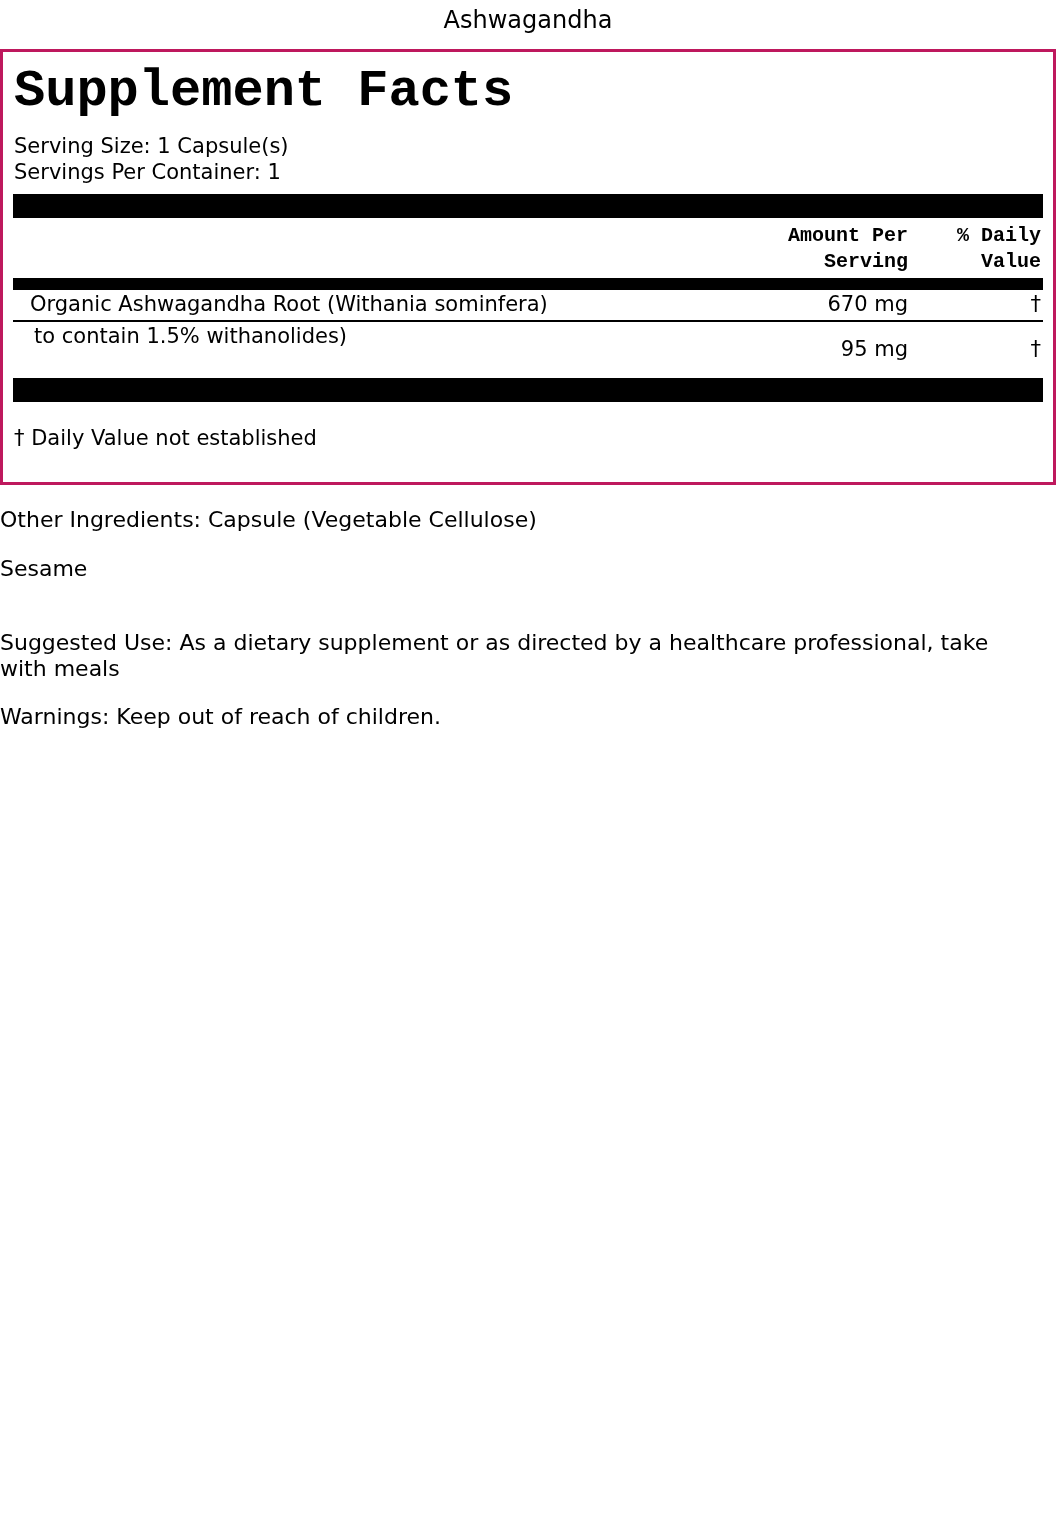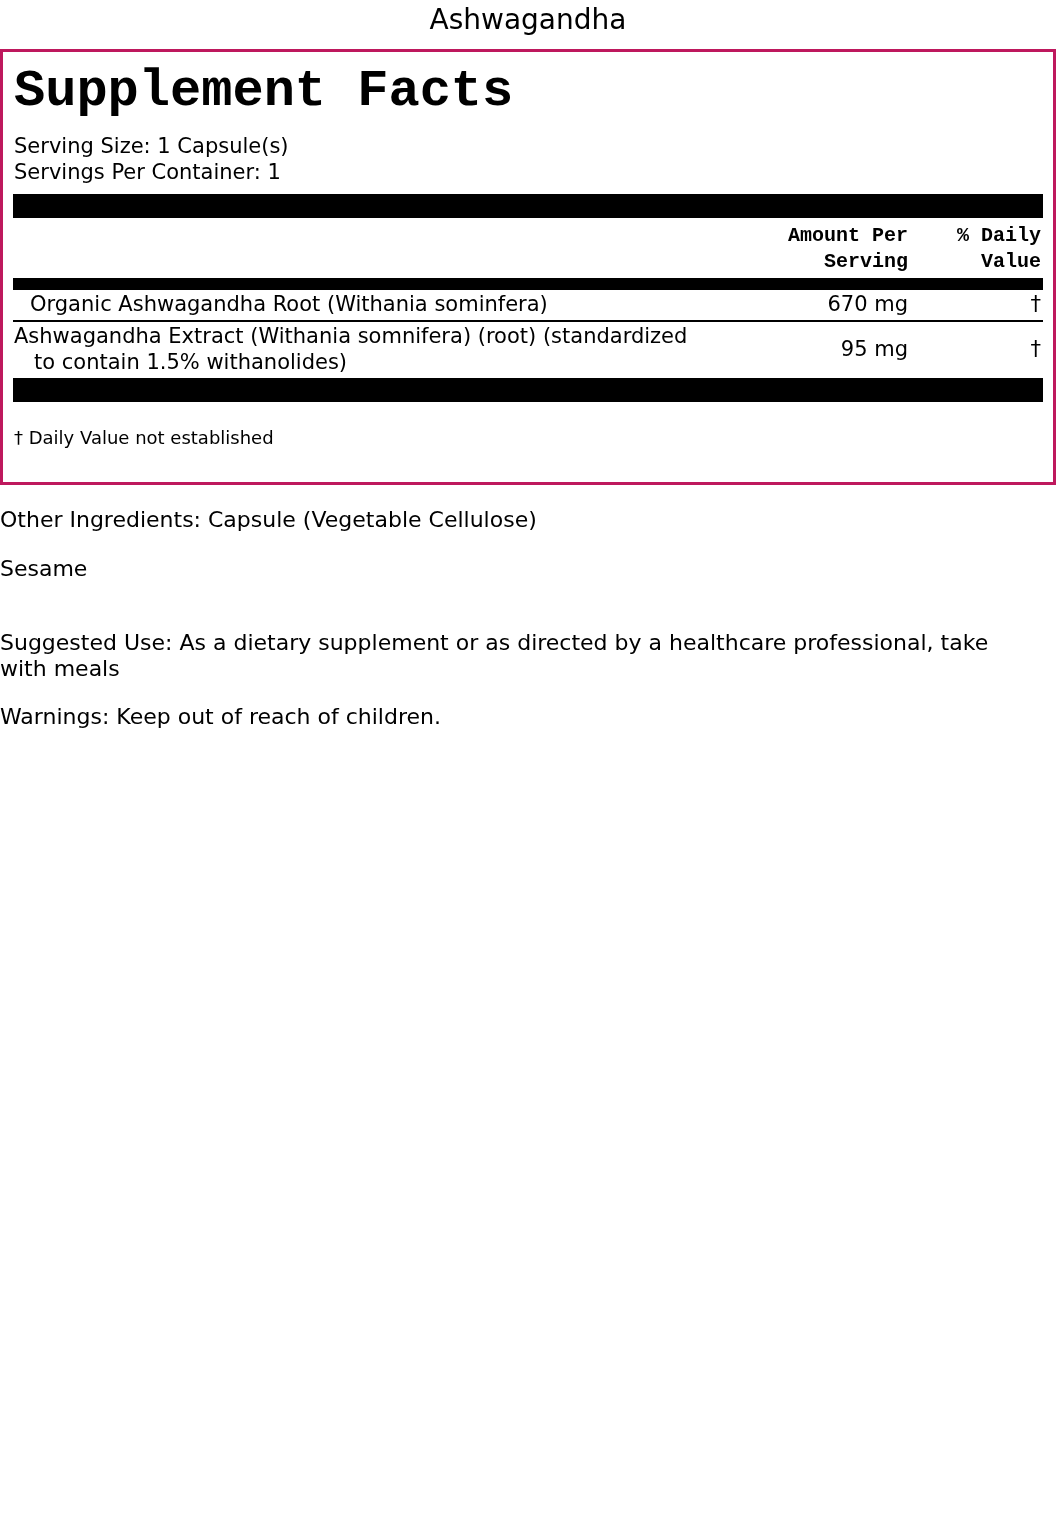--- a/index.html
+++ b/index.html
@@ -1,27 +1,27 @@
 <!DOCTYPE html>
 <html><head>
 <meta charset="utf-8">
 <style>
   html, body { margin: 0; padding: 0; background: #ffffff; }
   body { width: 1056px; height: 1536px; position: relative; color: #000; font-family: "DejaVu Sans", sans-serif; }
-  .product-title { position: absolute; top: 0; left: 0; width: 1056px; text-align: center; font-size: 28px; line-height: 40px; }
+  .product-title { position: absolute; top: 0; left: 0; width: 1056px; text-align: center; font-size: 24px; line-height: 40px; }
   .facts-box { position: absolute; left: 0; top: 49px; width: 1050px; height: 430px; border: 3px solid #be185d; }
   .facts-title { position: absolute; left: 11px; top: 10px; font-family: "Liberation Mono", monospace; font-weight: bold; font-size: 52px; line-height: 60px; letter-spacing: 0px; }
   .serving { position: absolute; left: 11px; font-size: 21px; line-height: 26px; }
   .bar { position: absolute; left: 10px; width: 1030px; background: #000; }
   .hdr { position: absolute; font-family: "Liberation Mono", monospace; font-weight: bold; font-size: 20px; line-height: 26px; text-align: right; }
   .row-name { position: absolute; left: 11px; font-size: 21px; line-height: 26px; }
   .row-amt { position: absolute; right: 145px; font-size: 21px; line-height: 26px; text-align: right; }
   .row-dv { position: absolute; right: 12px; font-size: 21px; line-height: 26px; text-align: right; }
   .thin { position: absolute; left: 10px; width: 1030px; height: 2px; background: #000; }
-  .footnote { position: absolute; left: 11px; top: 373px; font-size: 18px; line-height: 26px; }
+  .footnote { position: absolute; left: 11px; top: 373px; font-size: 21px; line-height: 26px; }
   .below { position: absolute; left: 0; width: 1056px; font-size: 22px; line-height: 26px; }
 </style>
 </head>
 <body>
 
 <div class="product-title">Ashwagandha</div>
 
 <div class="facts-box">
   <div class="facts-title">Supplement Facts</div>
   <div class="serving" style="top:81px;">Serving Size: 1 Capsule(s)</div>
@@ -40,21 +40,20 @@
 
   <div class="bar" style="top:226px;height:12px;"></div>
 
   <div class="row-name" style="top:239px;margin-left:16px;">Organic Ashwagandha Root (Withania sominfera)</div>
   <div class="row-amt" style="top:239px;">670 mg</div>
   <div class="row-dv" style="top:239px;">†</div>
 
   <div class="thin" style="top:268px;"></div>
 
   <div class="row-name" style="top:271px;">
-    <div>Ashwagandha Extract (Withania somnifera) (root) (standardized</div>
     <div style="padding-left:20px;">to contain 1.5% withanolides)</div>
   </div>
   <div class="row-amt" style="top:284px;">95 mg</div>
   <div class="row-dv" style="top:284px;">†</div>
 
   <div class="bar" style="top:326px;height:24px;"></div>
 
   <div class="footnote">† Daily Value not established</div>
 </div>
 

